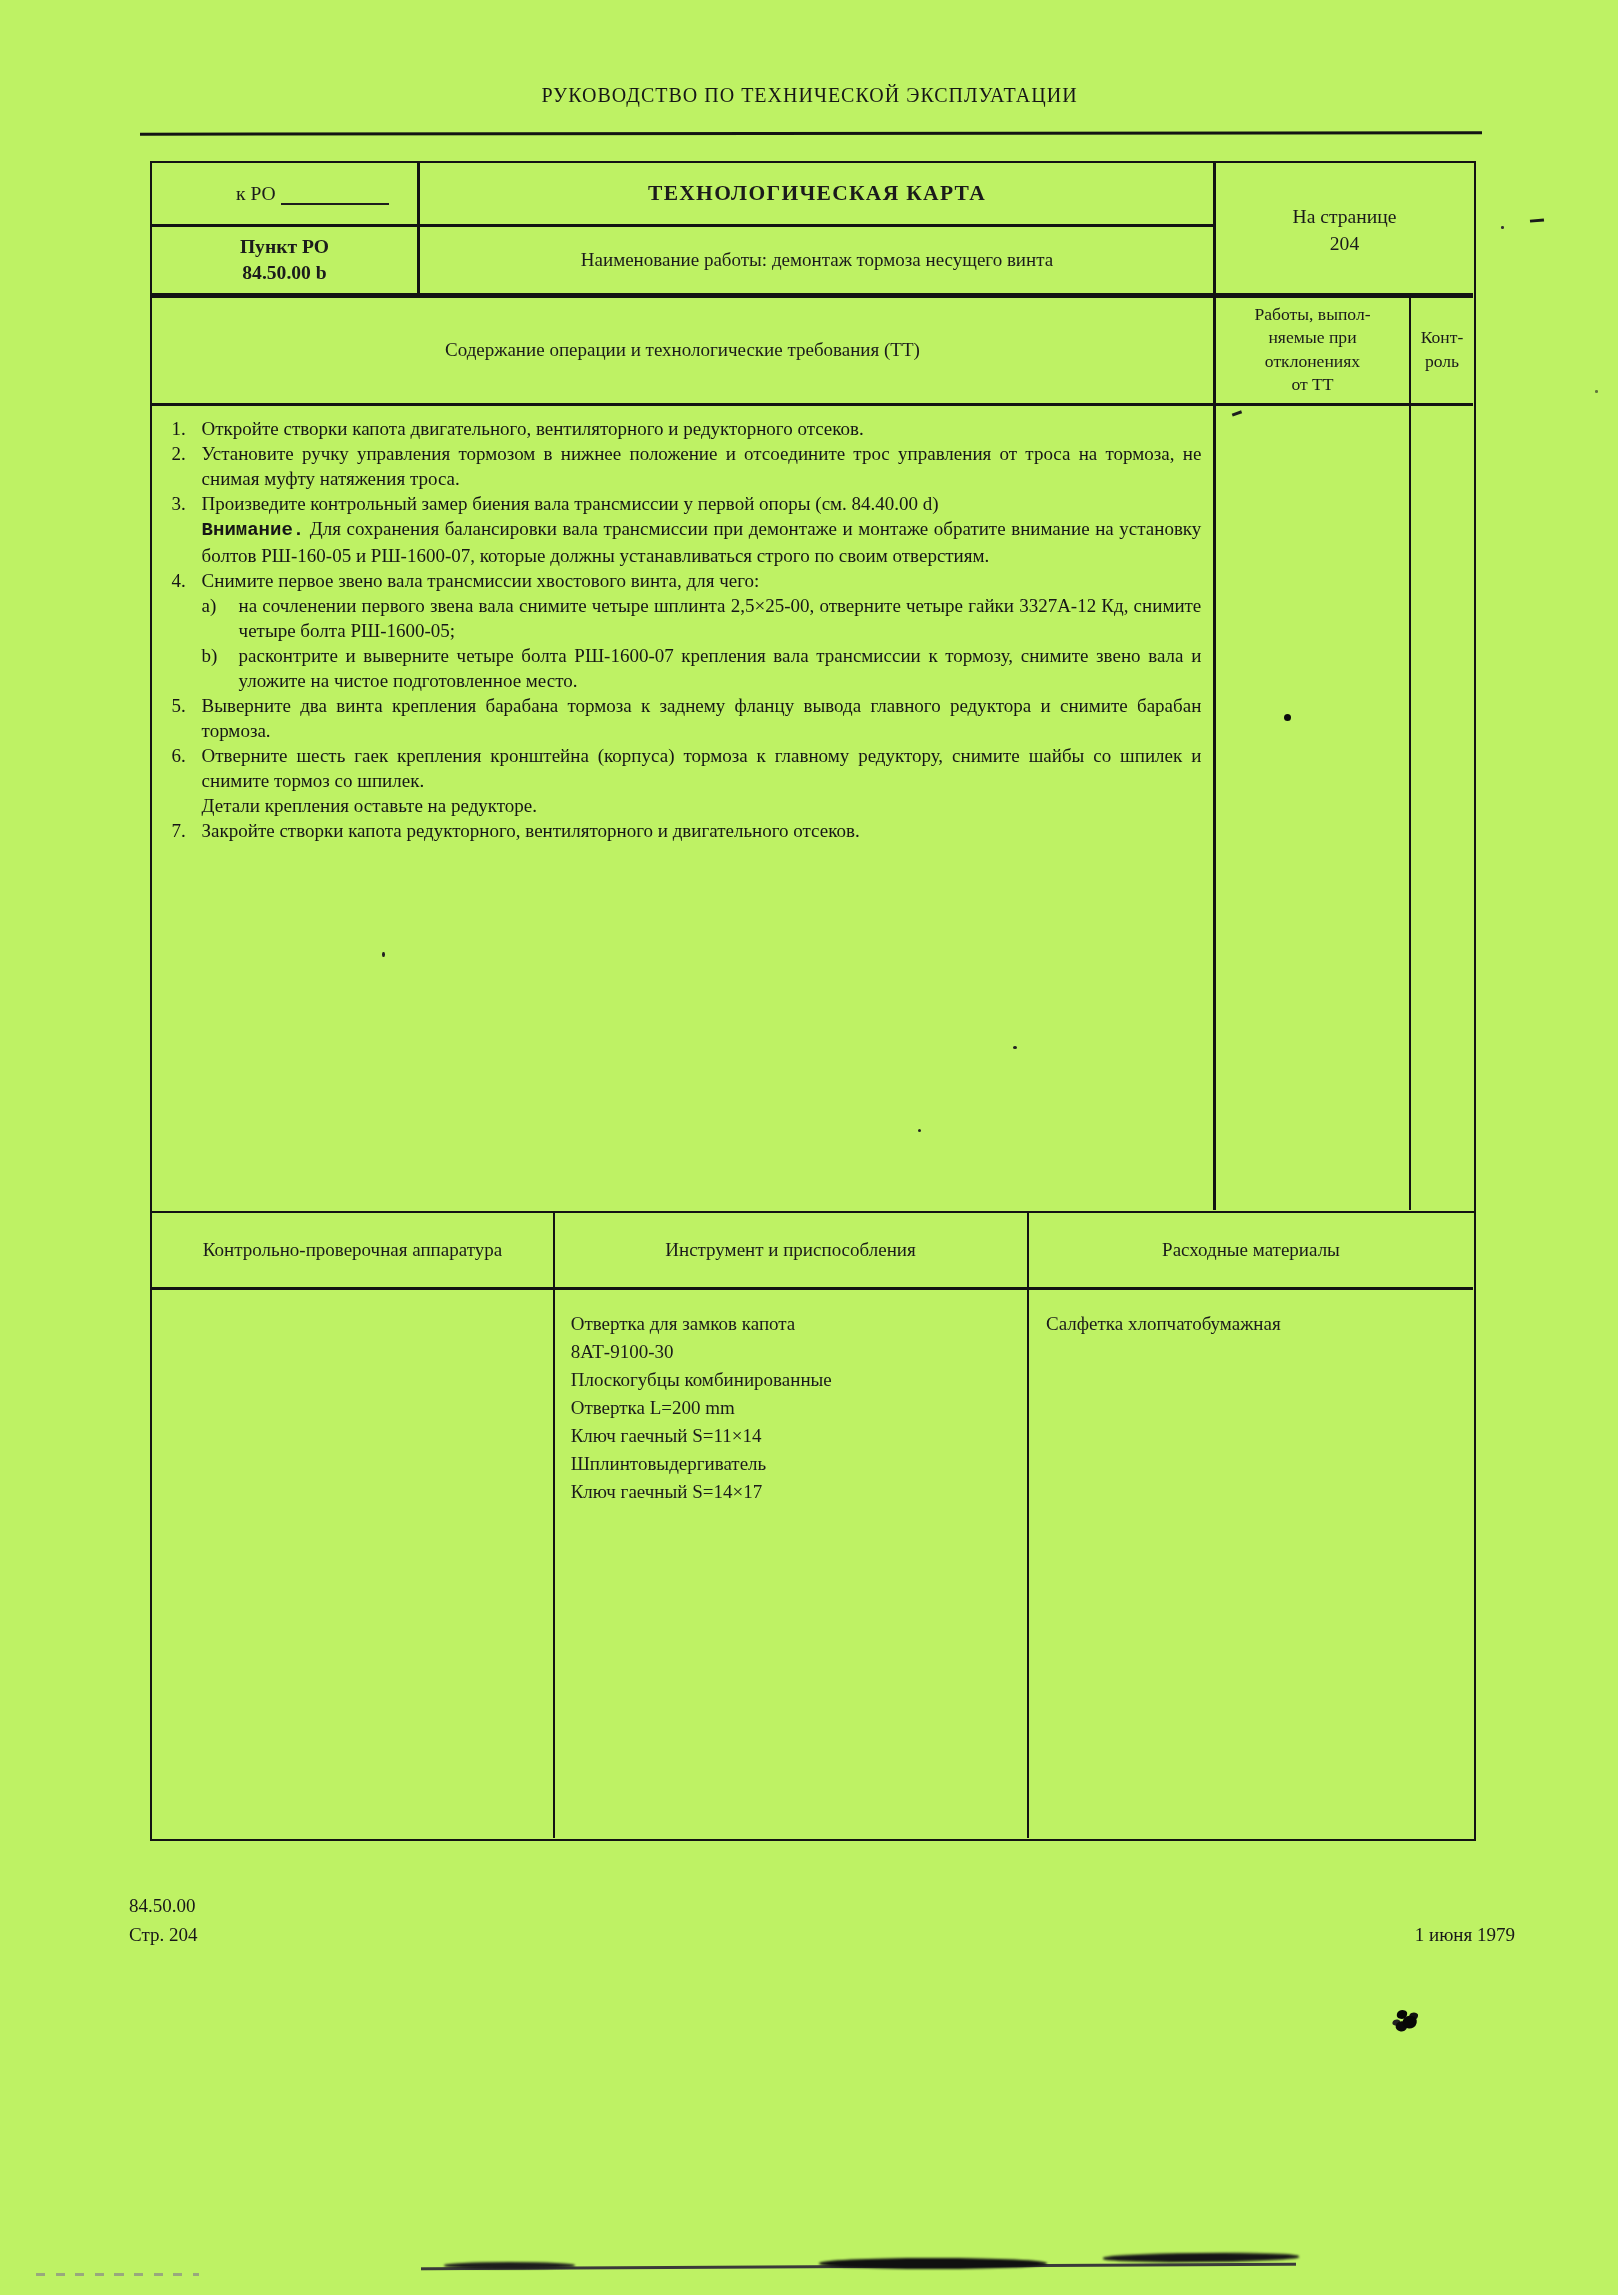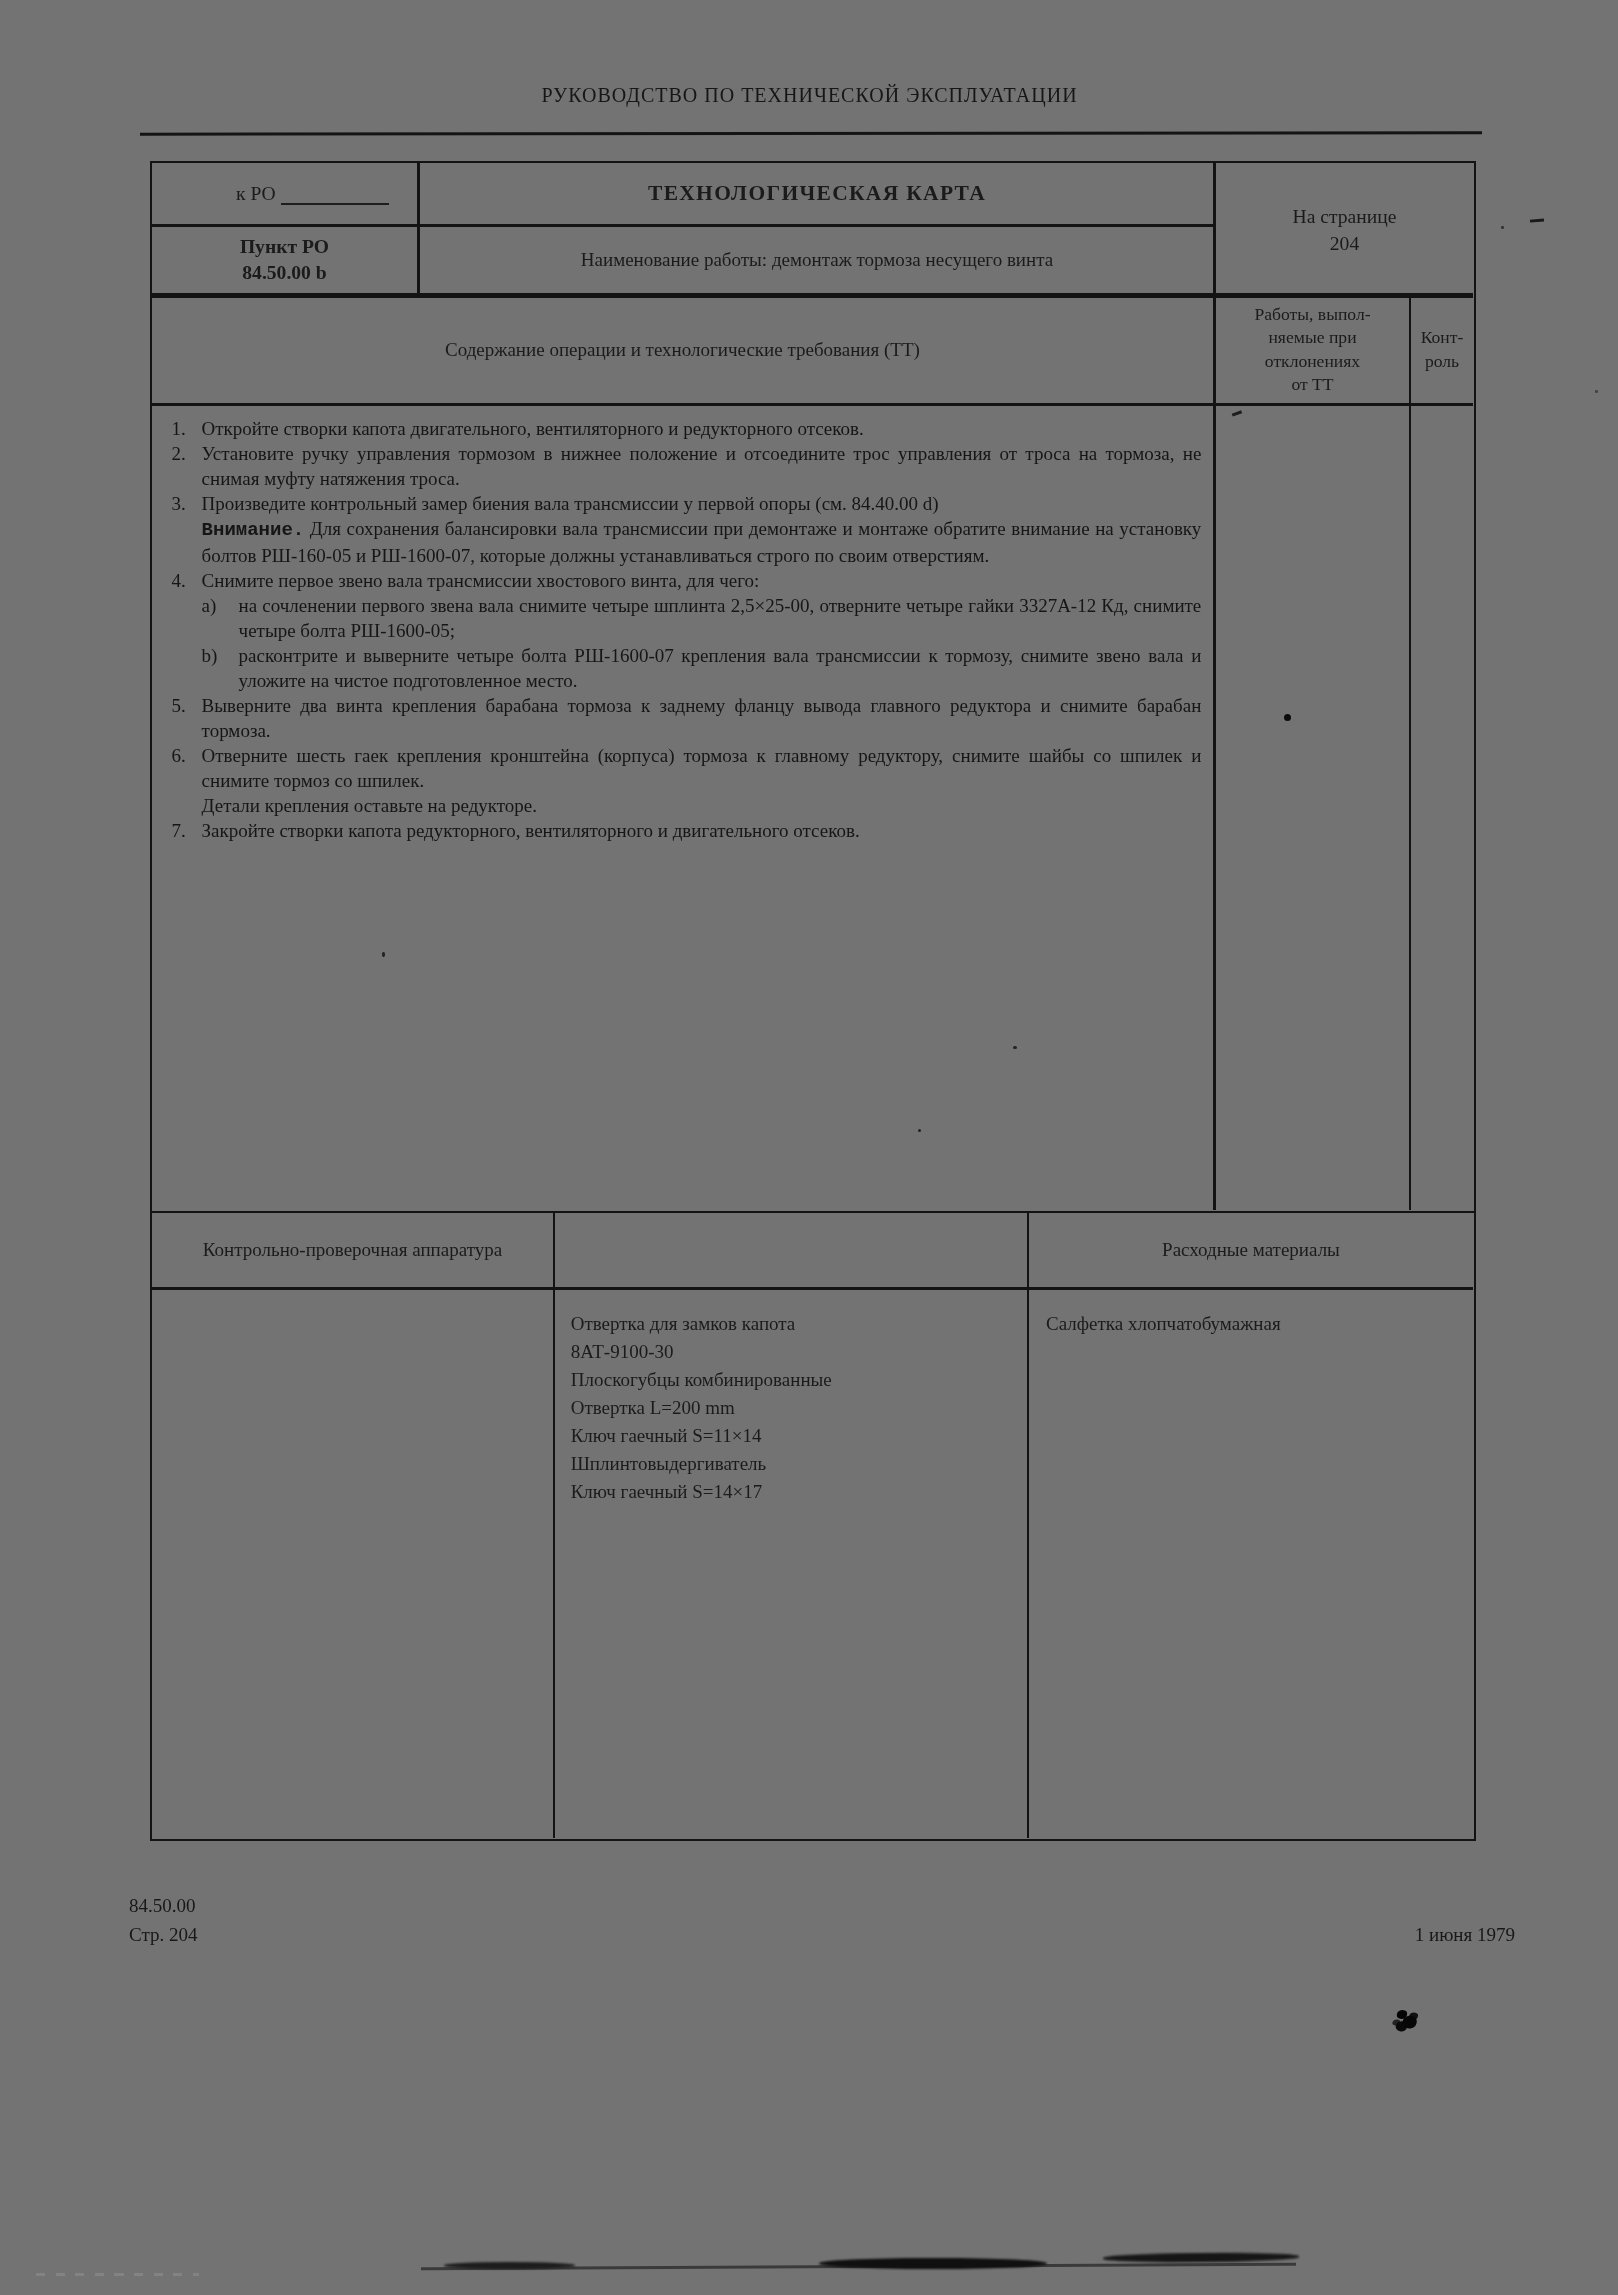--- a/index.html
+++ b/index.html
@@ -1,18 +1,18 @@
 <!DOCTYPE html>
 <html style="font-size:10.4px"><head>
 <meta charset="utf-8">
 <style>
   html,body { margin:0; padding:0; background:#ffffff; }
   .page {
     position:relative; width:1619px; height:2295px;
-    background:#737373; color:#1b1b1b;
+    background:#bef264; color:#1b1b1b;
     font-family:"Liberation Serif", serif;
     overflow:hidden;
   }
   
   .doc-header {
     position:absolute; top:84px; left:0; width:100%;
     text-align:center; font-size:20px; letter-spacing:1px;
     color:#161616;
   }
   .top-rule {
@@ -157,20 +157,23 @@
   </div>
 
   <div class="tbl" id="res-tbl">
     <div class="vline" style="left:401px; top:0; width:2px; height:625px;"></div>
     <div class="vline" style="left:875px; top:0; width:2px; height:625px;"></div>
     <div class="hline" style="left:0; top:74px; width:1321px; height:3.3px;"></div>
 
     <div class="cell" id="cell-kpa">
       <span>Контрольно-проверочная аппаратура</span>
     </div>
+    <div class="cell" id="cell-instr">
+      <span>Инструмент и приспособления</span>
+    </div>
     <div class="cell" id="cell-mat">
       <span>Расходные материалы</span>
     </div>
 
     <div id="tools">
       <div>Отвертка для замков капота</div>
       <div>8АТ-9100-30</div>
       <div>Плоскогубцы комбинированные</div>
       <div>Отвертка L=200 mm</div>
       <div>Ключ гаечный S=11×14</div>

